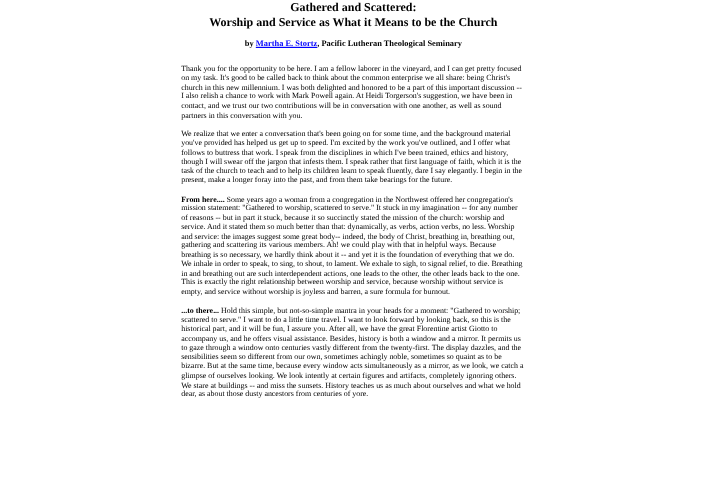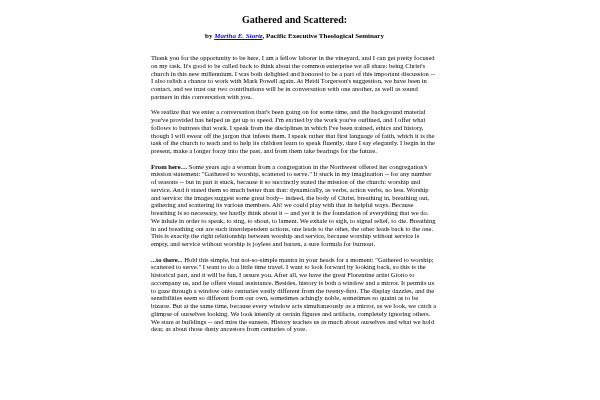--- a/index.html
+++ b/index.html
@@ -12,39 +12,37 @@
     width: 600px;
     height: 400px;
     background: #ffffff;
     overflow: hidden;
     font-family: "Liberation Serif", "DejaVu Serif", serif;
     color: #000000;
   }
   .content {
     width: 287px;
     margin-left: 151px;
-    padding-top: 13px;
   }
   .title-line {
     font-size: 10px;
     line-height: 13px;
     font-weight: bold;
     text-align: center;
   }
   .byline-block {
     margin-top: 6px;
     font-size: 7px;
     line-height: 9px;
     font-weight: bold;
     text-align: center;
   }
   .byline-block a {
     color: #0000ff;
     text-decoration: underline;
-    font-style: italic;
   }
   .body-text p {
     font-size: 6.6px;
     line-height: 7.75px;
     margin: 0 0 7.75px 0;
     text-align: left;
   }
   .body-text {
     margin-top: 13px;
   }
@@ -53,24 +51,25 @@
   }
 </style>
 </head>
 <body>
 
 <div class="page">
   <div class="content">
 
     <div class="title-block">
       <div class="title-line">Gathered and Scattered:</div>
+      <div class="title-line">Worship and Service as What it Means to be the Church</div>
     </div>
 
     <div class="byline-block">
-      <div><span>by </span><a href="#">Martha E. Stortz</a><span>, Pacific Executive Theological Seminary</span></div>
+      <div><span>by </span><a href="#">Martha E. Stortz</a><span>, Pacific Lutheran Theological Seminary</span></div>
     </div>
 
     <div class="body-text">
       <p><span class="lead-in"></span><span>Thank you for the opportunity to be here. I am a fellow laborer in the vineyard, and I can get pretty focused on my task. It's good to be called back to think about the common enterprise we all share: being Christ's church in this new millennium. I was both delighted and honored to be a part of this important discussion -- I also relish a chance to work with Mark Powell again. At Heidi Torgerson's suggestion, we have been in contact, and we trust our two contributions will be in conversation with one another, as well as sound partners in this conversation with you.</span></p>
       <p><span class="lead-in"></span><span>We realize that we enter a conversation that's been going on for some time, and the background material you've provided has helped us get up to speed. I'm excited by the work you've outlined, and I offer what follows to buttress that work. I speak from the disciplines in which I've been trained, ethics and history, though I will swear off the jargon that infests them. I speak rather that first language of faith, which it is the task of the church to teach and to help its children learn to speak fluently, dare I say elegantly. I begin in the present, make a longer foray into the past, and from them take bearings for the future.</span></p>
       <p><span class="lead-in">From here.... </span><span>Some years ago a woman from a congregation in the Northwest offered her congregation's mission statement: "Gathered to worship, scattered to serve." It stuck in my imagination -- for any number of reasons -- but in part it stuck, because it so succinctly stated the mission of the church: worship and service. And it stated them so much better than that: dynamically, as verbs, action verbs, no less. Worship and service: the images suggest some great body-- indeed, the body of Christ, breathing in, breathing out, gathering and scattering its various members. Ah! we could play with that in helpful ways. Because breathing is so necessary, we hardly think about it -- and yet it is the foundation of everything that we do. We inhale in order to speak, to sing, to shout, to lament. We exhale to sigh, to signal relief, to die. Breathing in and breathing out are such interdependent actions, one leads to the other, the other leads back to the one. This is exactly the right relationship between worship and service, because worship without service is empty, and service without worship is joyless and barren, a sure formula for burnout.</span></p>
       <p><span class="lead-in">...to there... </span><span>Hold this simple, but not-so-simple mantra in your heads for a moment: "Gathered to worship; scattered to serve." I want to do a little time travel. I want to look forward by looking back, so this is the historical part, and it will be fun, I assure you. After all, we have the great Florentine artist Giotto to accompany us, and he offers visual assistance. Besides, history is both a window and a mirror. It permits us to gaze through a window onto centuries vastly different from the twenty-first. The display dazzles, and the sensibilities seem so different from our own, sometimes achingly noble, sometimes so quaint as to be bizarre. But at the same time, because every window acts simultaneously as a mirror, as we look, we catch a glimpse of ourselves looking. We look intently at certain figures and artifacts, completely ignoring others. We stare at buildings -- and miss the sunsets. History teaches us as much about ourselves and what we hold dear, as about those dusty ancestors from centuries of yore.</span></p>
     </div>
 
   </div>

